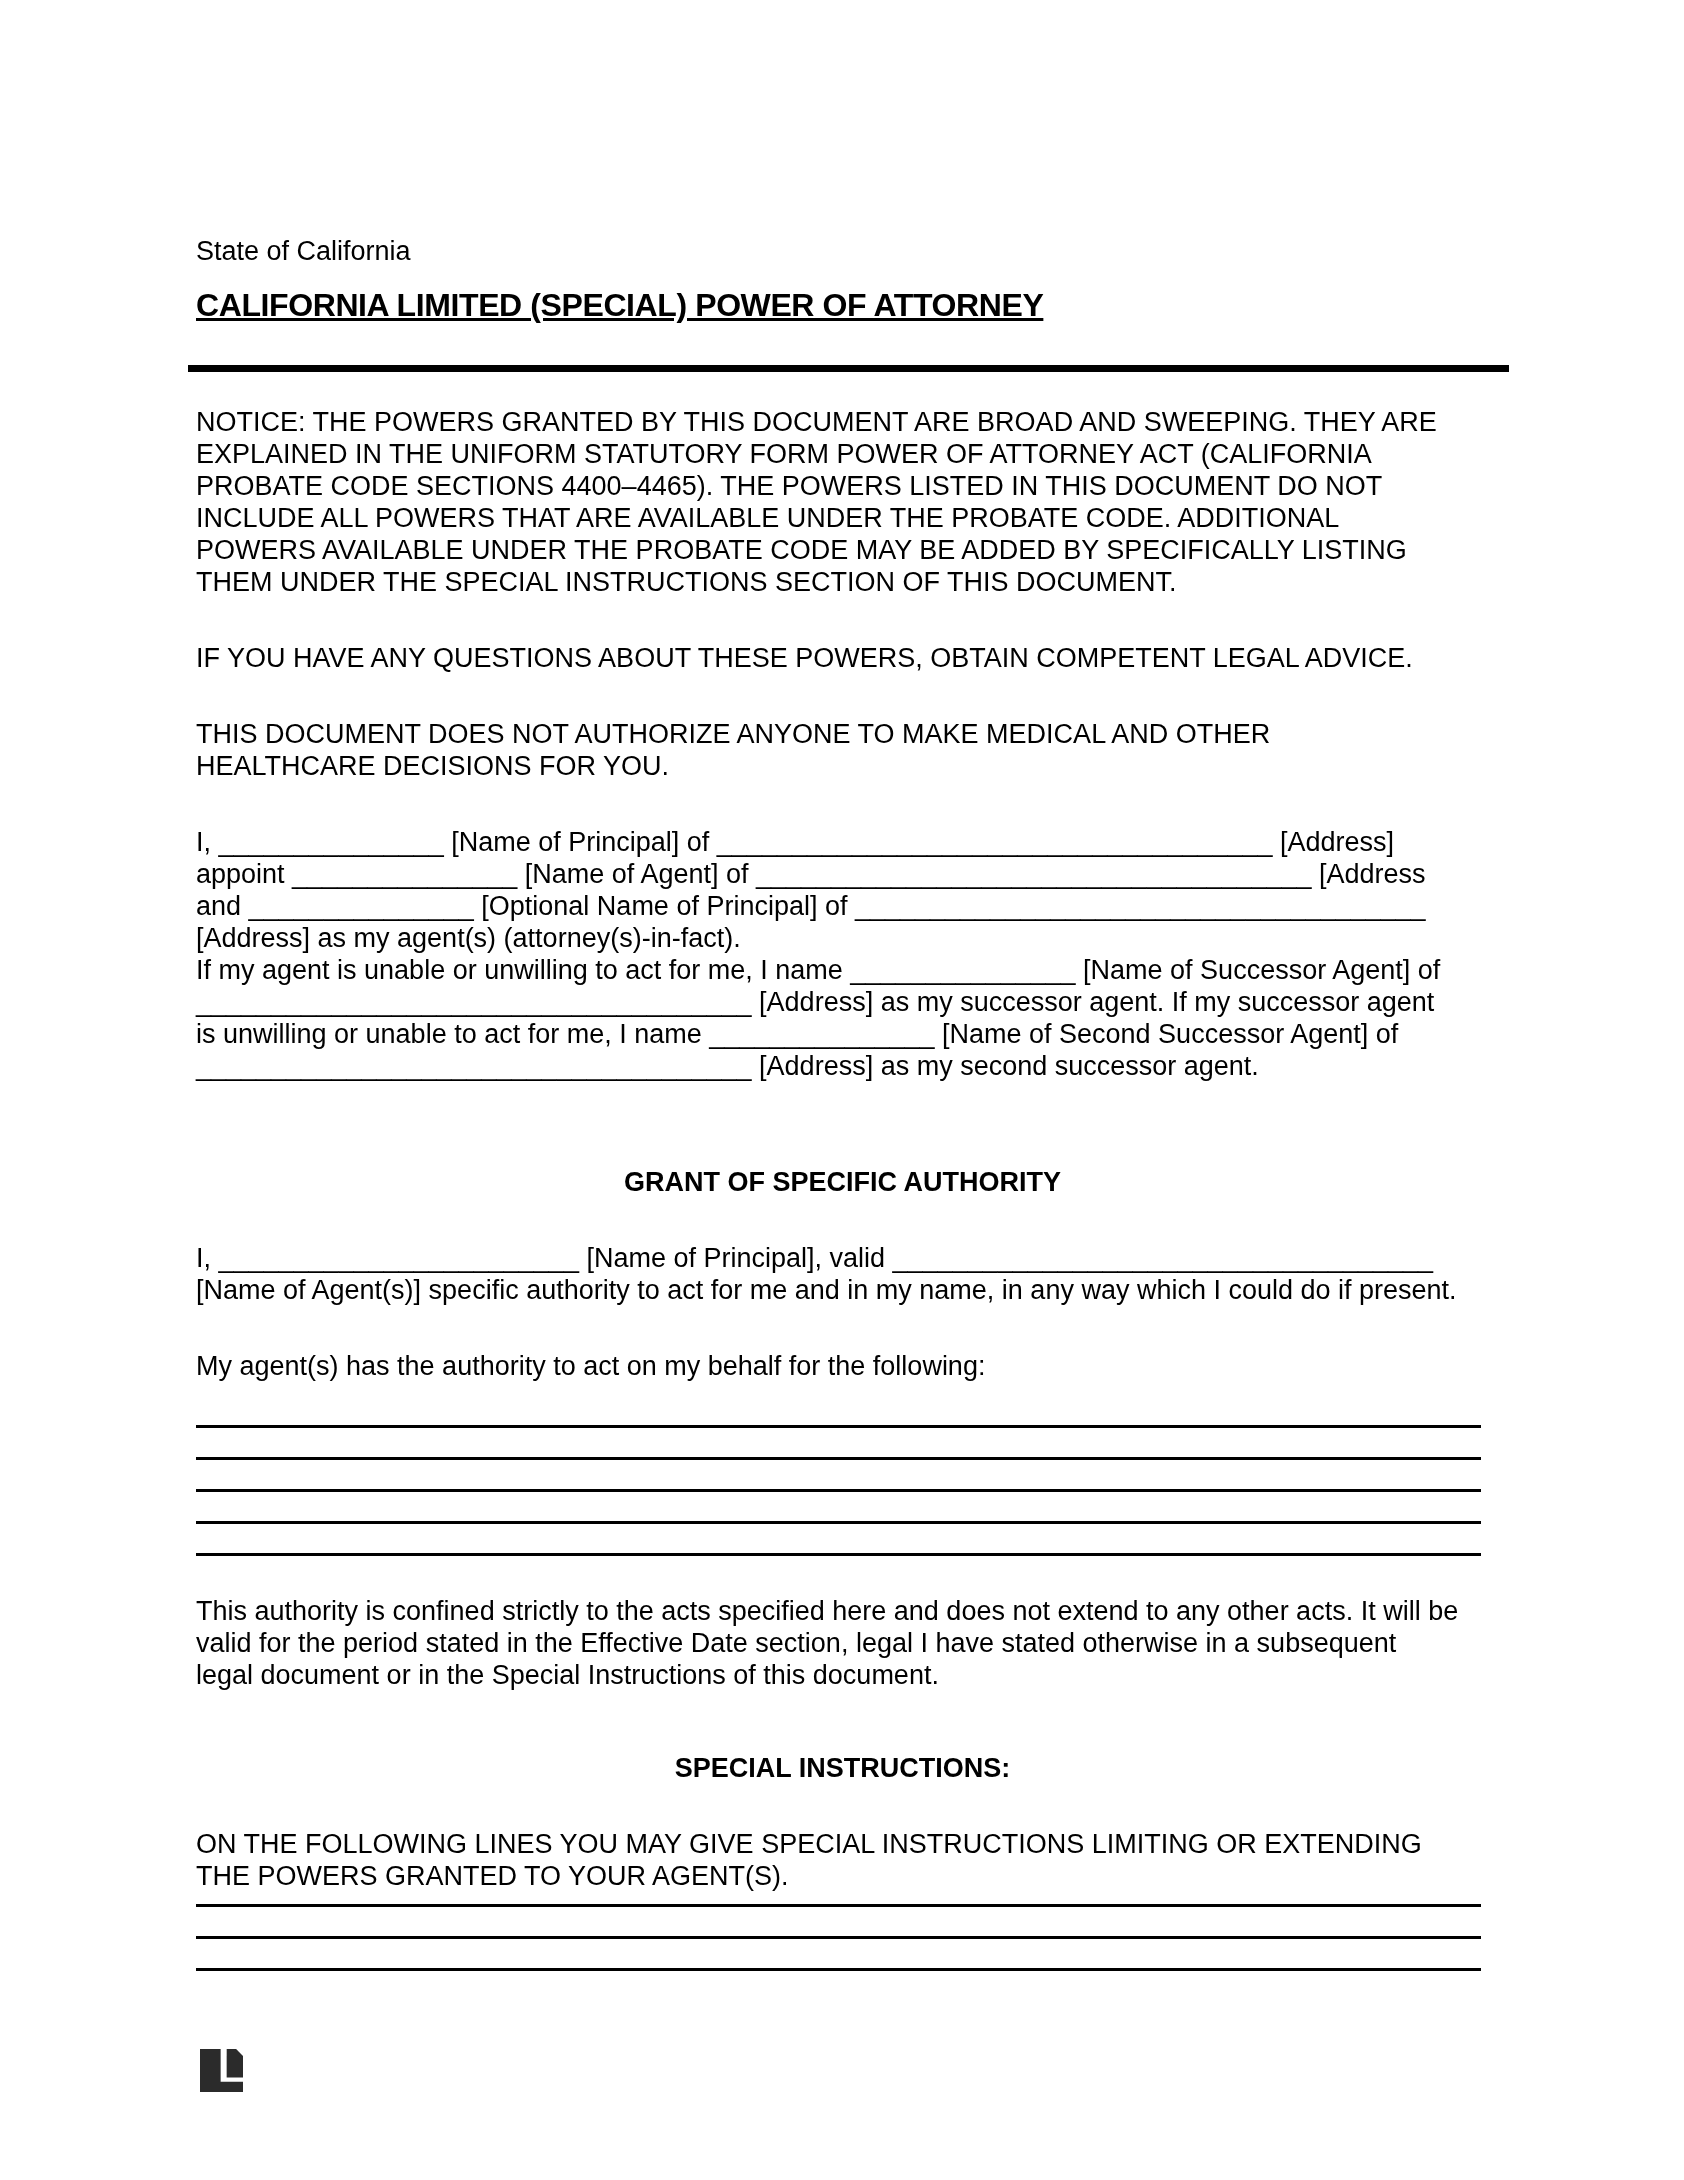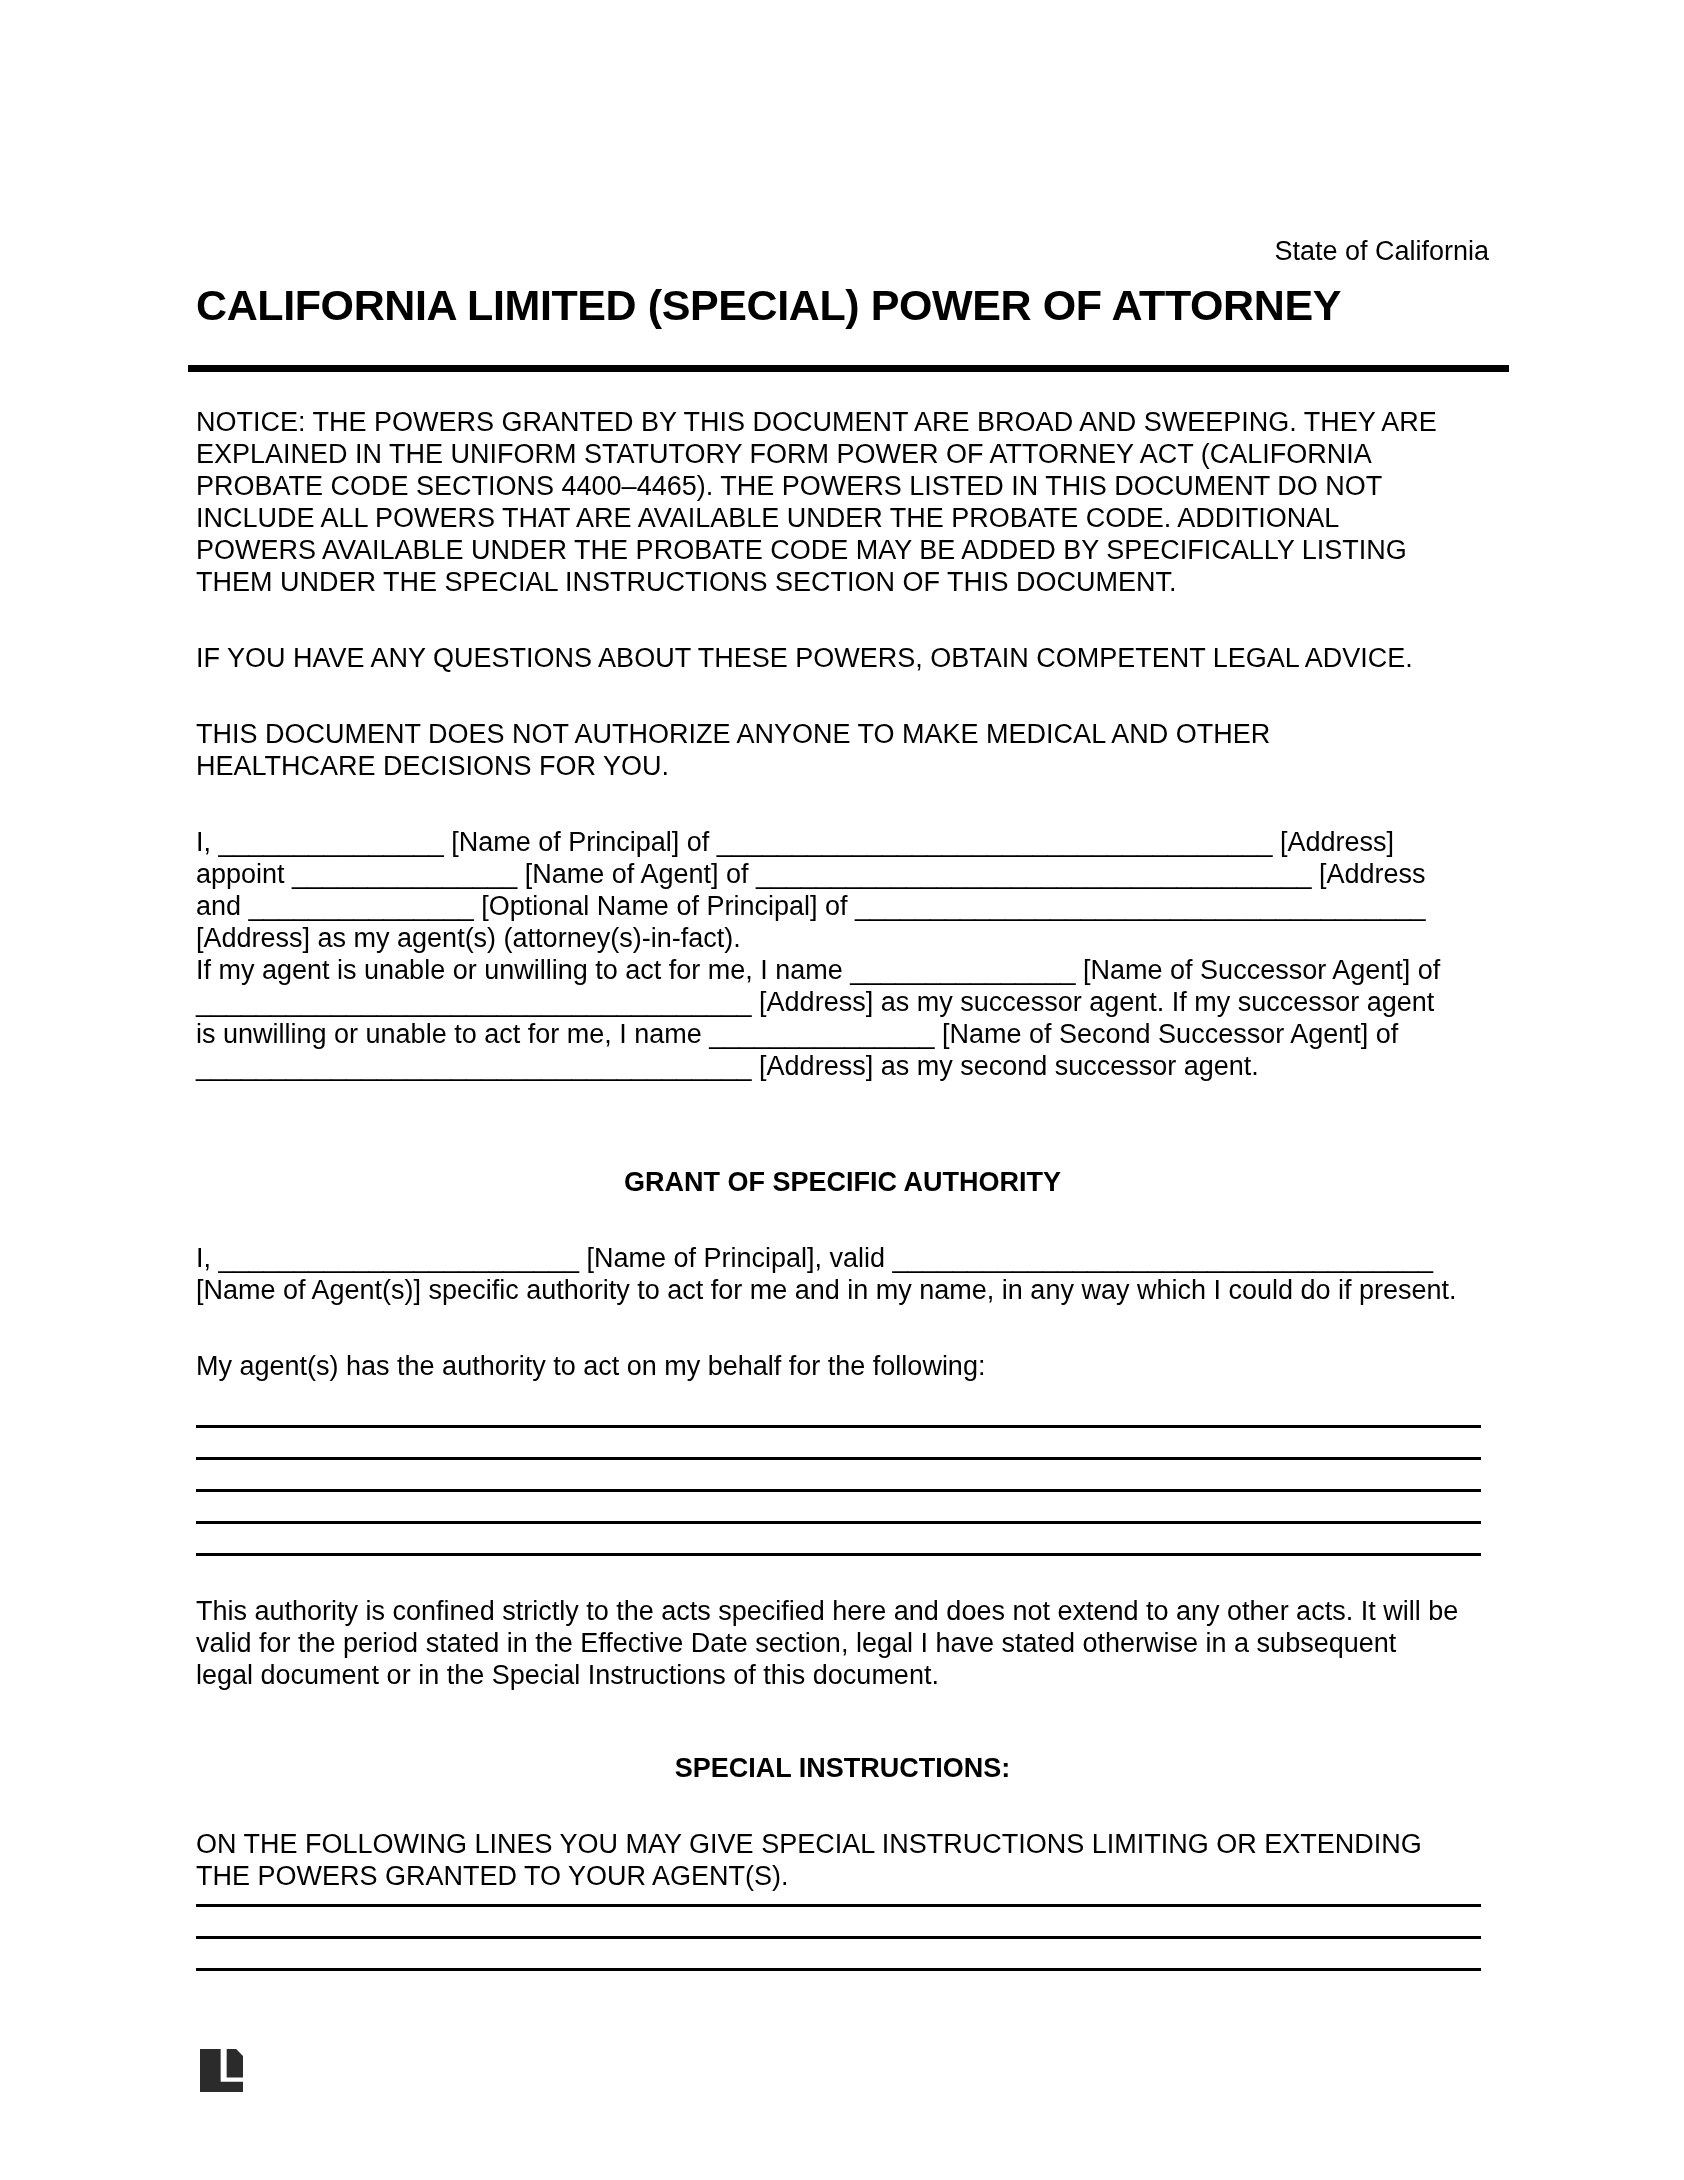--- a/index.html
+++ b/index.html
@@ -20,29 +20,29 @@
     box-sizing: border-box;
     width: 1685px;
     height: 2181px;
     padding: 235px 196px 0 196px;
   }
   .line {
     white-space: nowrap;
   }
   .state-label {
     white-space: nowrap;
-    text-align: right;
   }
   .doc-title {
     margin-top: 10.2px;
-    font-size: 43px;
+    font-size: 32px;
     line-height: 56px;
     font-weight: bold;
     white-space: nowrap;
     letter-spacing: -0.4px;
+    text-decoration: underline;
   }
   .title-rule {
     margin: 32px 0 0 -7.7px;
     width: 1321px;
     height: 6.8px;
     background: #000000;
   }
   .para {
     margin-top: 44px;
   }

